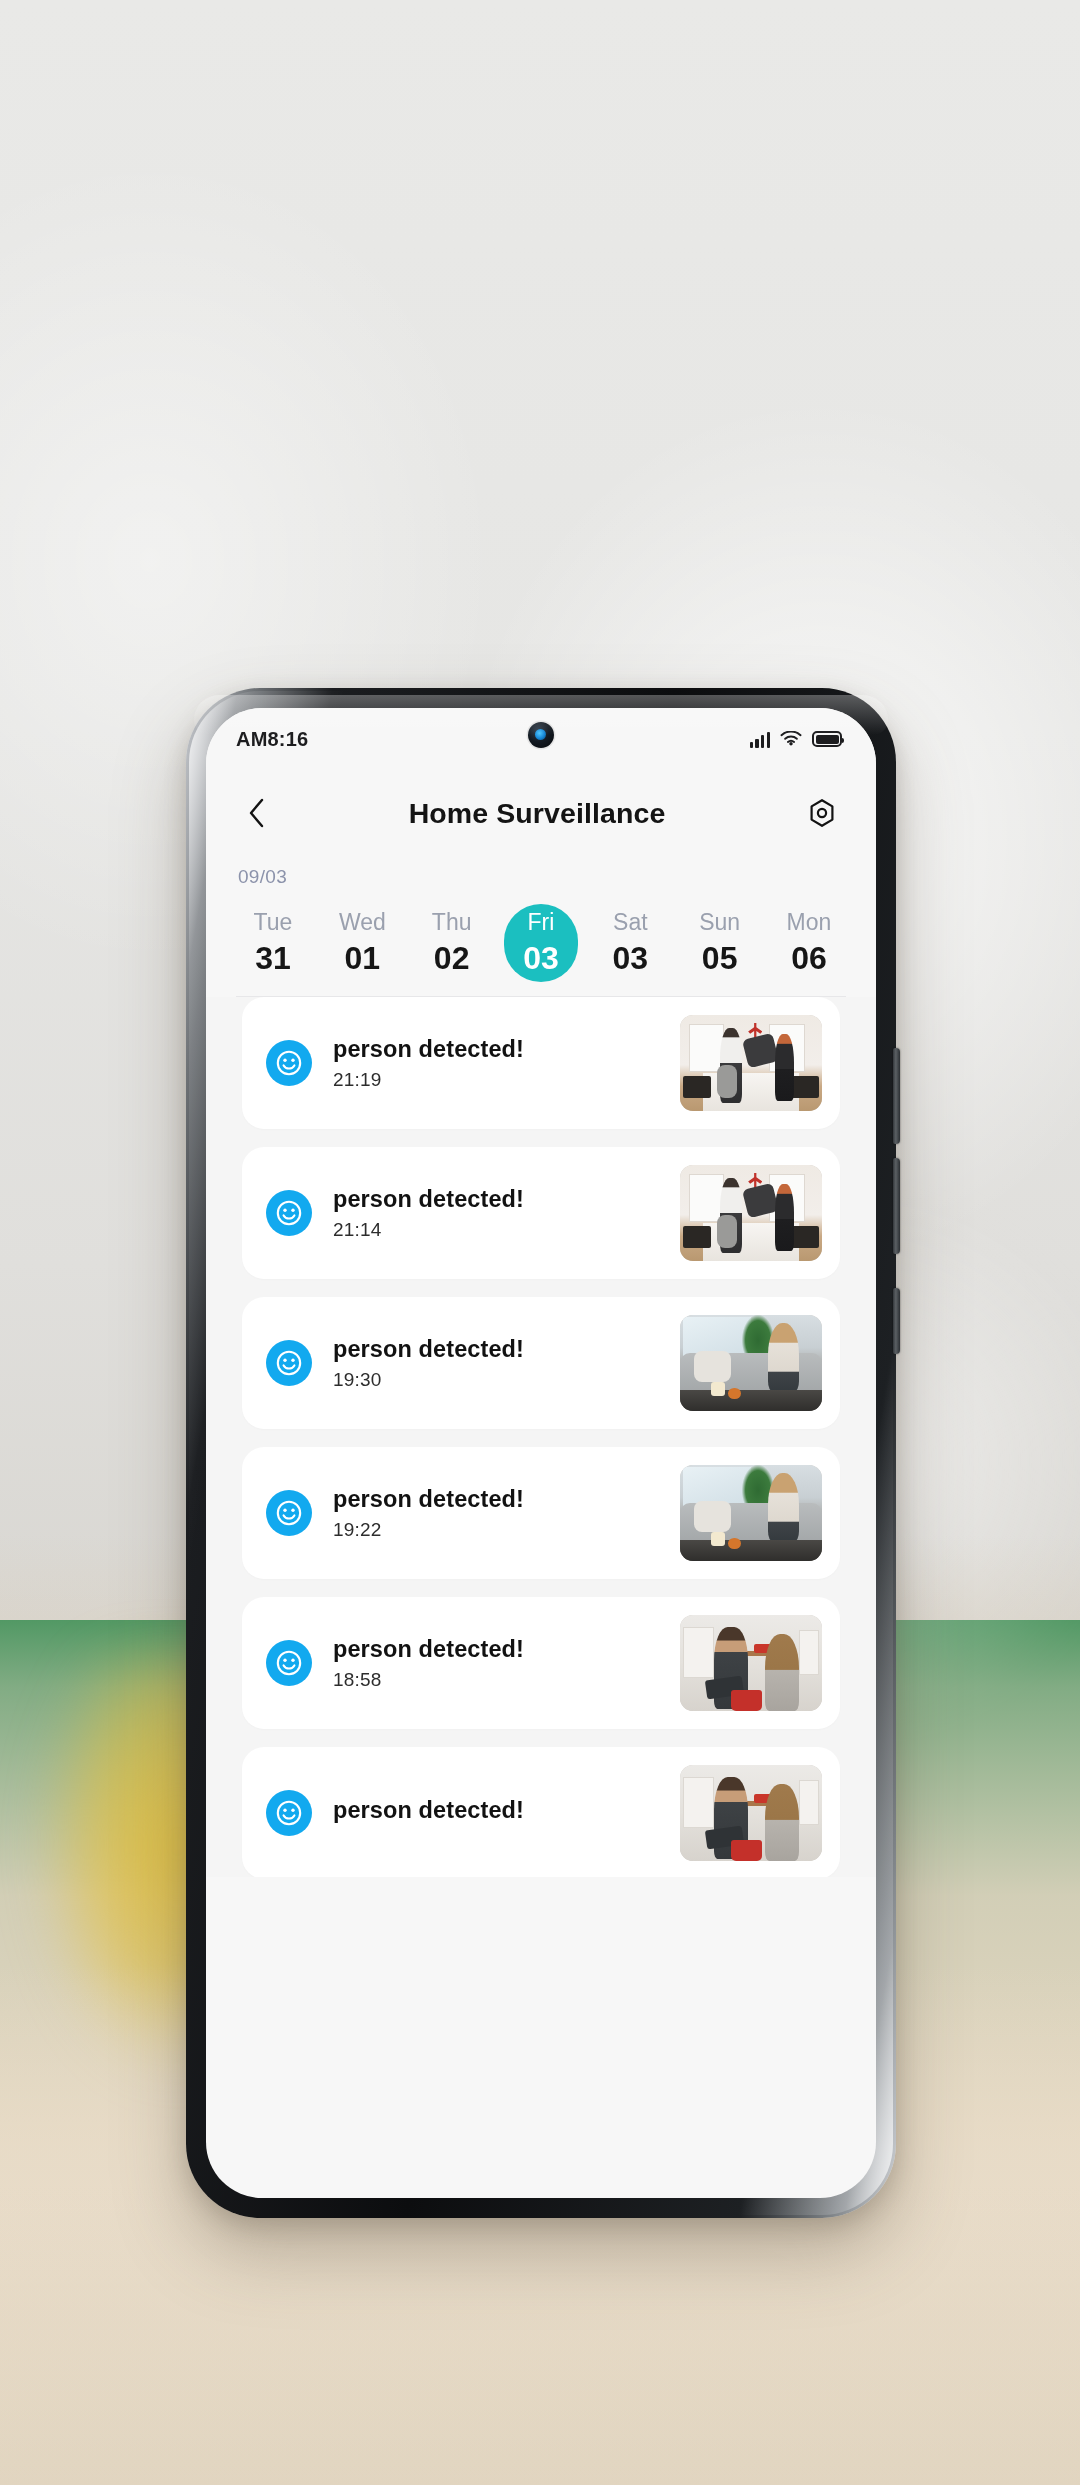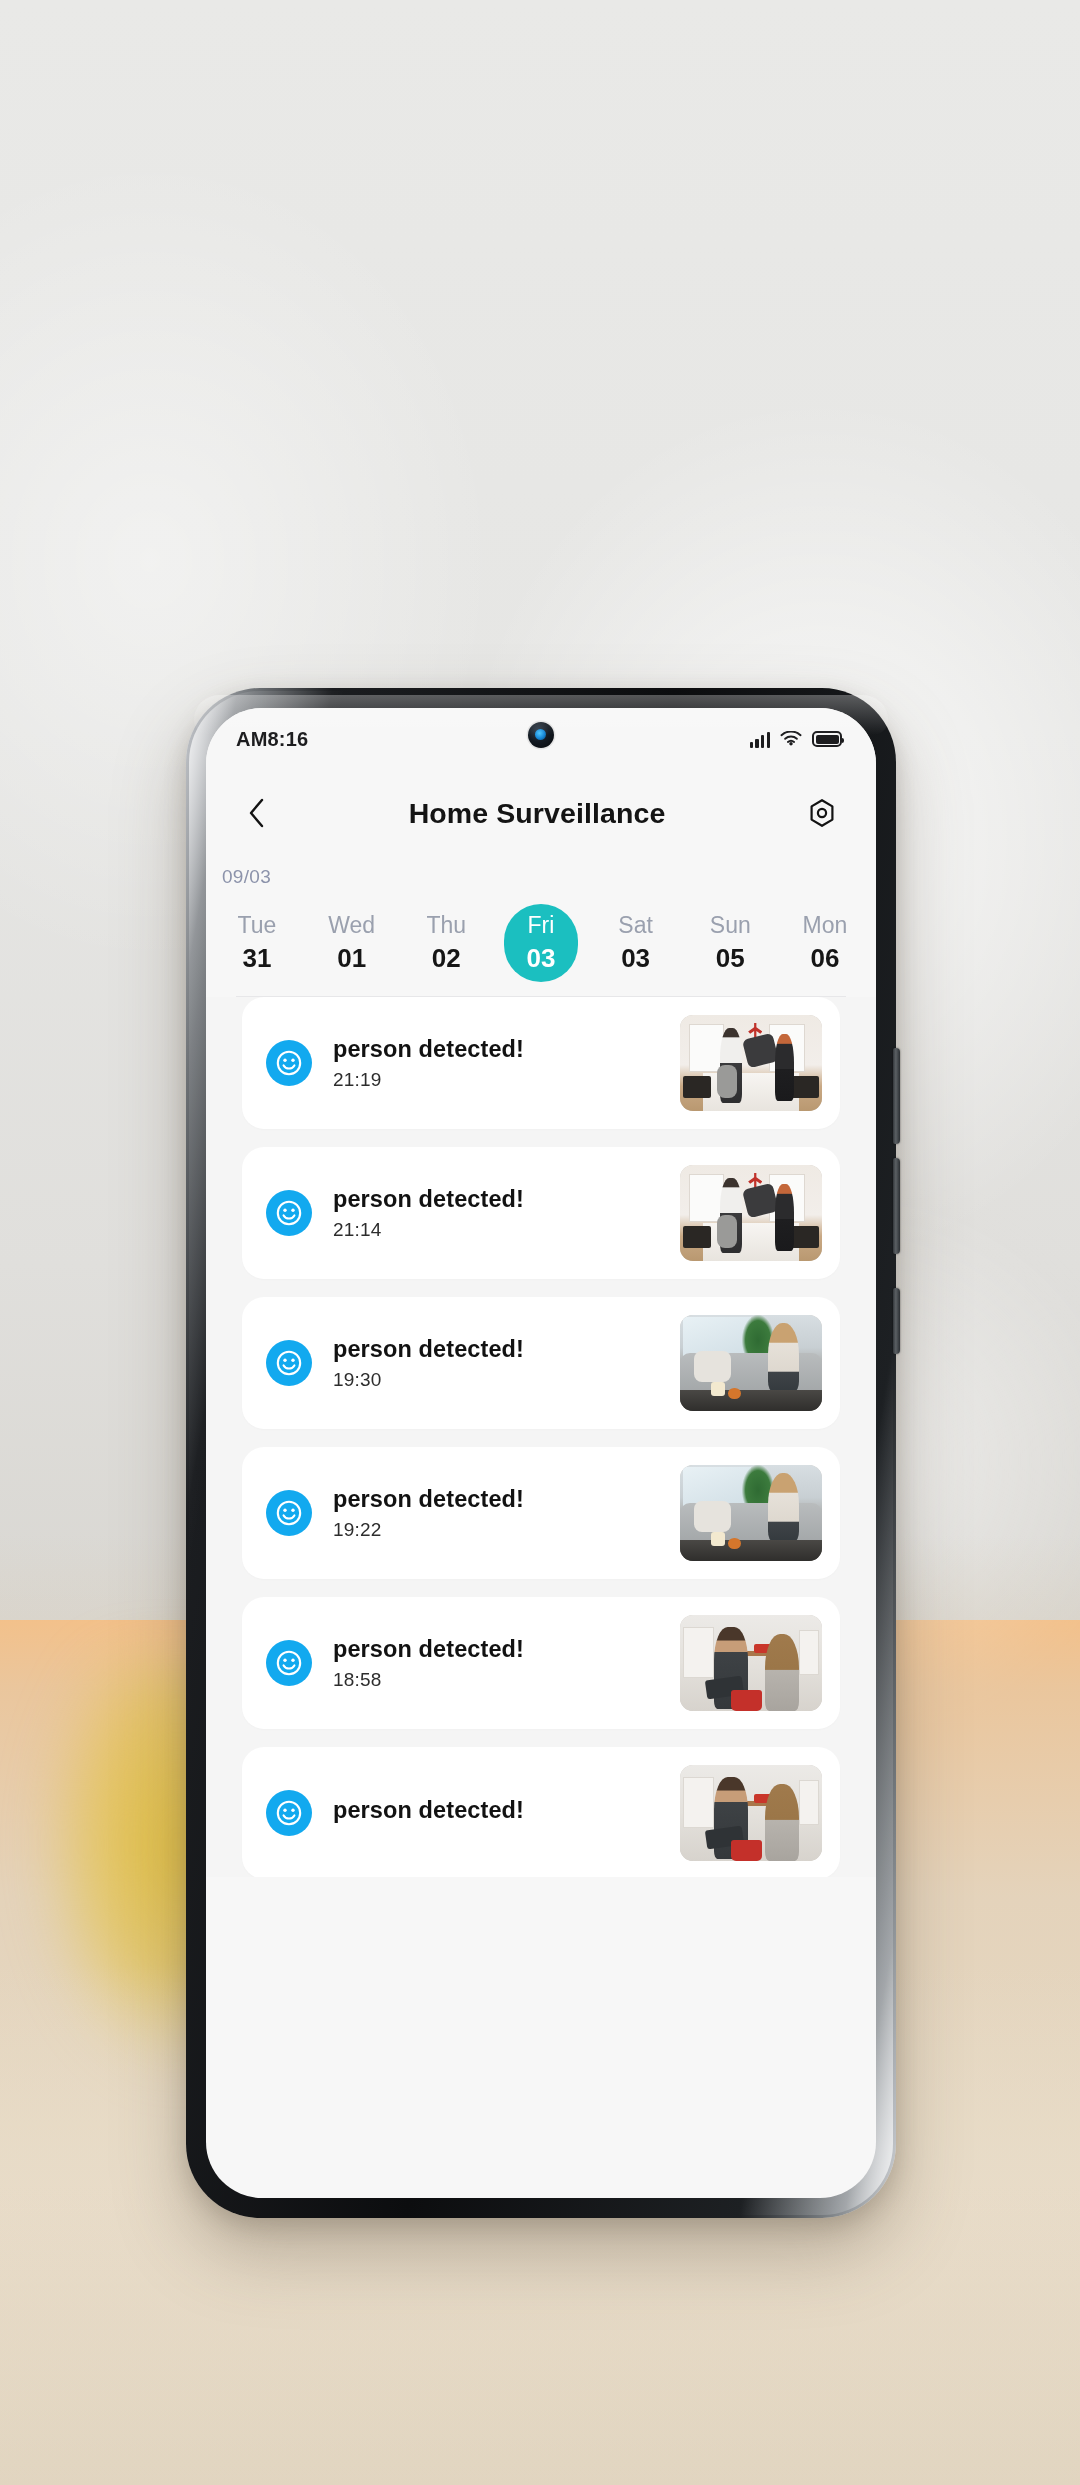--- a/index.html
+++ b/index.html
@@ -9,21 +9,21 @@
     height: 2485px;
     overflow: hidden;
     font-family: "Liberation Sans", sans-serif;
   }
 
   
   #scene {
     position: relative;
     width: 1080px;
     height: 2485px;
-    background: #fdba74;
+    background: #15803d;
     overflow: hidden;
   }
   .bg-layer { position: absolute; pointer-events: none; }
 
   
   .bg-wall {
     left: 0; top: 0; width: 1080px; height: 1620px;
     background: linear-gradient(180deg,#e9e9e7 0%, #e6e6e4 45%, #e0dfdc 78%, #d9d7d2 100%);
   }
   
@@ -196,21 +196,21 @@
     letter-spacing: 0.1px;
     padding-right: 4px;
   }
   #settings-btn {
     width: 40px; height: 40px;
     display: flex; align-items: center; justify-content: center;
     cursor: pointer;
   }
 
   
-  #date-section { background: #f7f7f7; padding: 0 14px; }
+  #date-section { background: #f7f7f7; padding: 0 30px; }
   #month-label {
     font-size: 19px;
     color: #8c93ab;
     font-weight: 500;
     padding: 10px 0 16px 2px;
     letter-spacing: 0.3px;
   }
   #day-row {
     display: flex;
     justify-content: space-between;
@@ -227,21 +227,21 @@
     gap: 4px;
     border-radius: 40px;
     cursor: pointer;
   }
   .day-cell .dow {
     font-size: 23px;
     color: #9aa0ae;
     font-weight: 500;
   }
   .day-cell .dnum {
-    font-size: 26px;
+    font-size: 32px;
     font-weight: 700;
     color: #161616;
   }
   .day-cell.selected { background: #1bbfc0; }
   .day-cell.selected .dow { color: #ffffff; }
   .day-cell.selected .dnum { color: #ffffff; }
 
   #divider {
     height: 1px;
     background: #e7e7e9;

